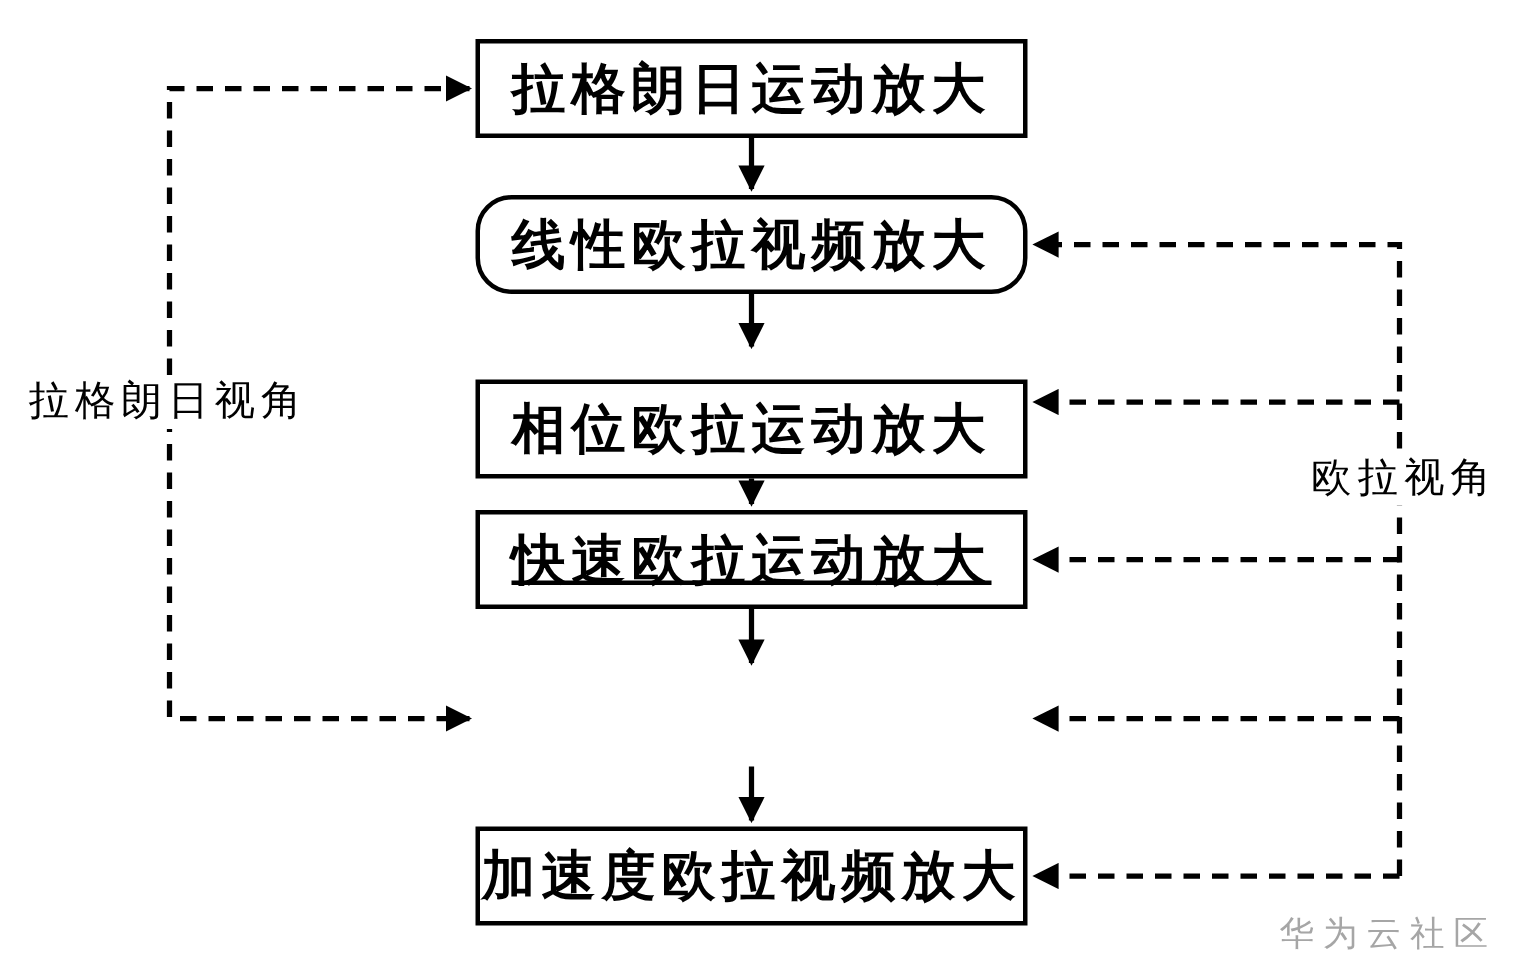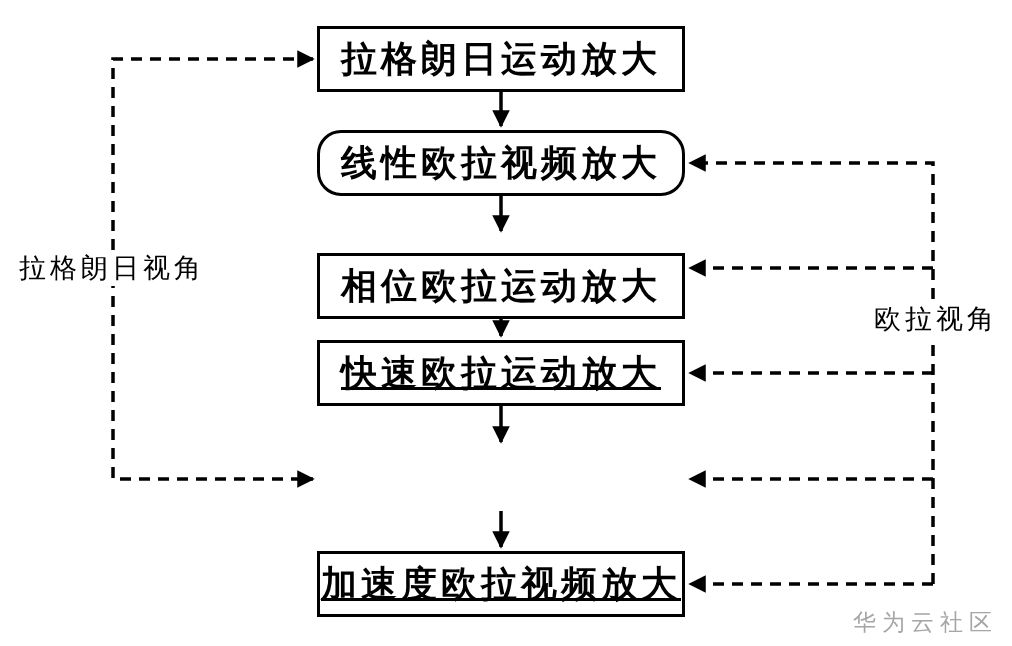--- a/index.html
+++ b/index.html
@@ -37,21 +37,21 @@
     font-weight: bold;
     letter-spacing: 4px;
     color: #000000;
     white-space: nowrap;
   }
   .box-1 { top: 26px; }
   .box-2 { top: 130px; border-radius: 24px; }
   .box-3 { top: 235px; margin-top: 18px; }
   .box-4 { top: 340px; text-decoration: underline; }
   .box-5 { top: 446px; }
-  .box-6 { top: 551px; text-decoration: underline; }
+  .box-6 { top: 551px; }
   .side-label {
     position: absolute;
     background: #ffffff;
     font-size: 27px;
     font-weight: normal;
     letter-spacing: 4px;
     color: #000000;
     text-align: center;
     line-height: 36px;
     height: 36px;

